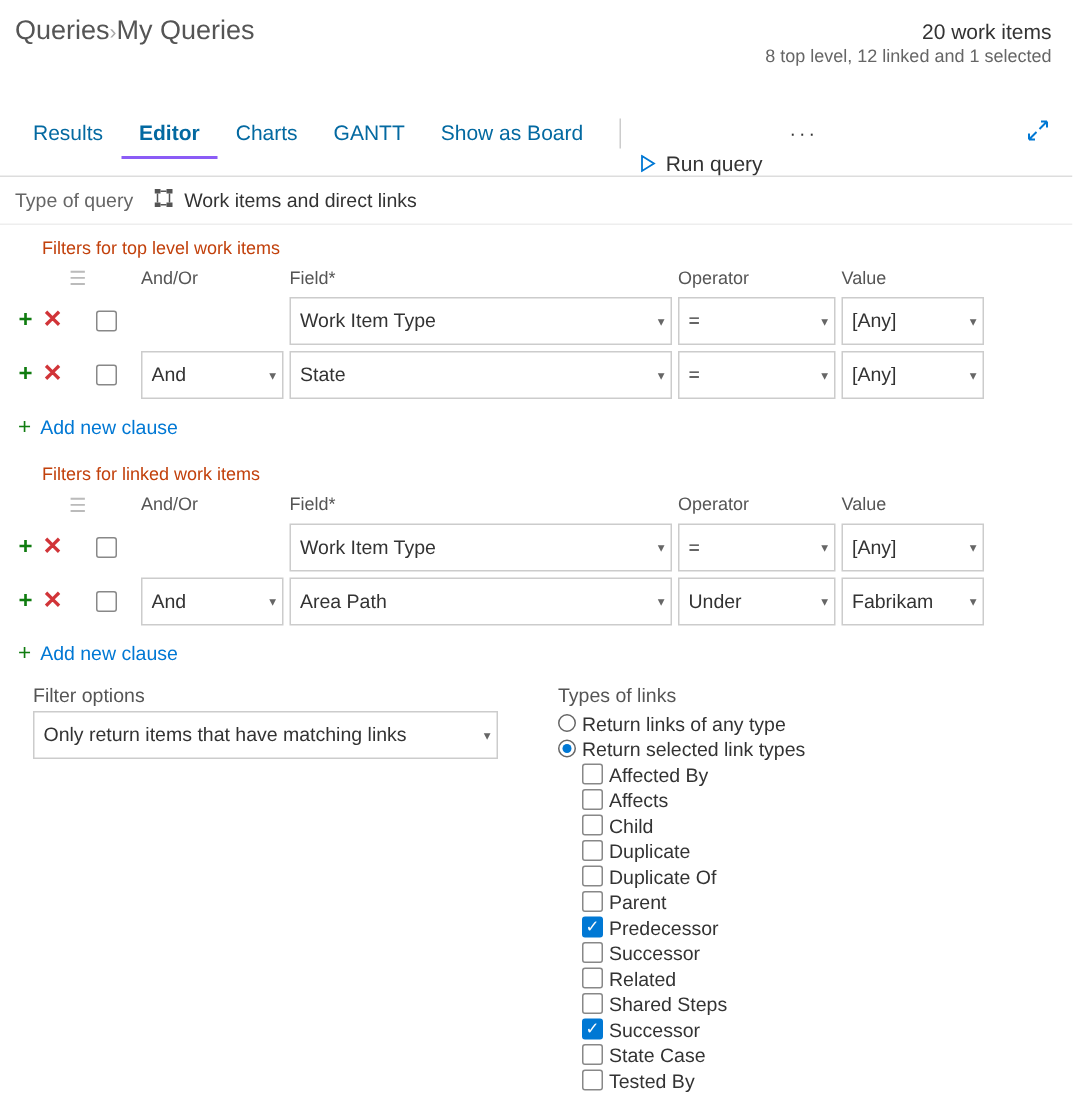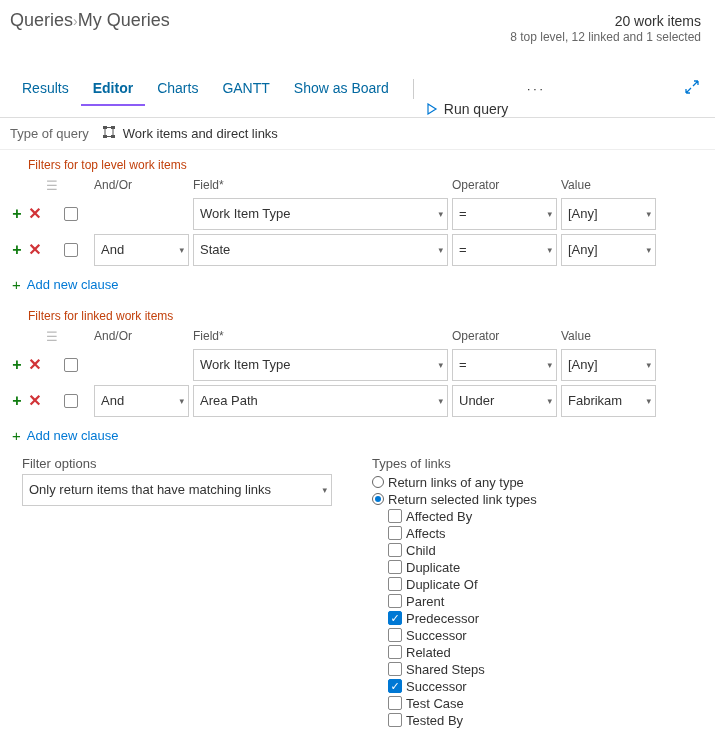--- a/index.html
+++ b/index.html
@@ -321,21 +321,21 @@
         <div class="linktype">
           <span class="checkbox"></span>
           <span>Shared Steps</span>
         </div>
         <div class="linktype">
           <span class="checkbox checked"></span>
           <span>Successor</span>
         </div>
         <div class="linktype">
           <span class="checkbox"></span>
-          <span>Test Case</span>
+          <span>State Case</span>
         </div>
         <div class="linktype">
           <span class="checkbox"></span>
           <span>Tested By</span>
         </div>
         <div class="linktype">
           <span class="checkbox"></span>
           <span>Tests</span>
         </div>
       </div>

